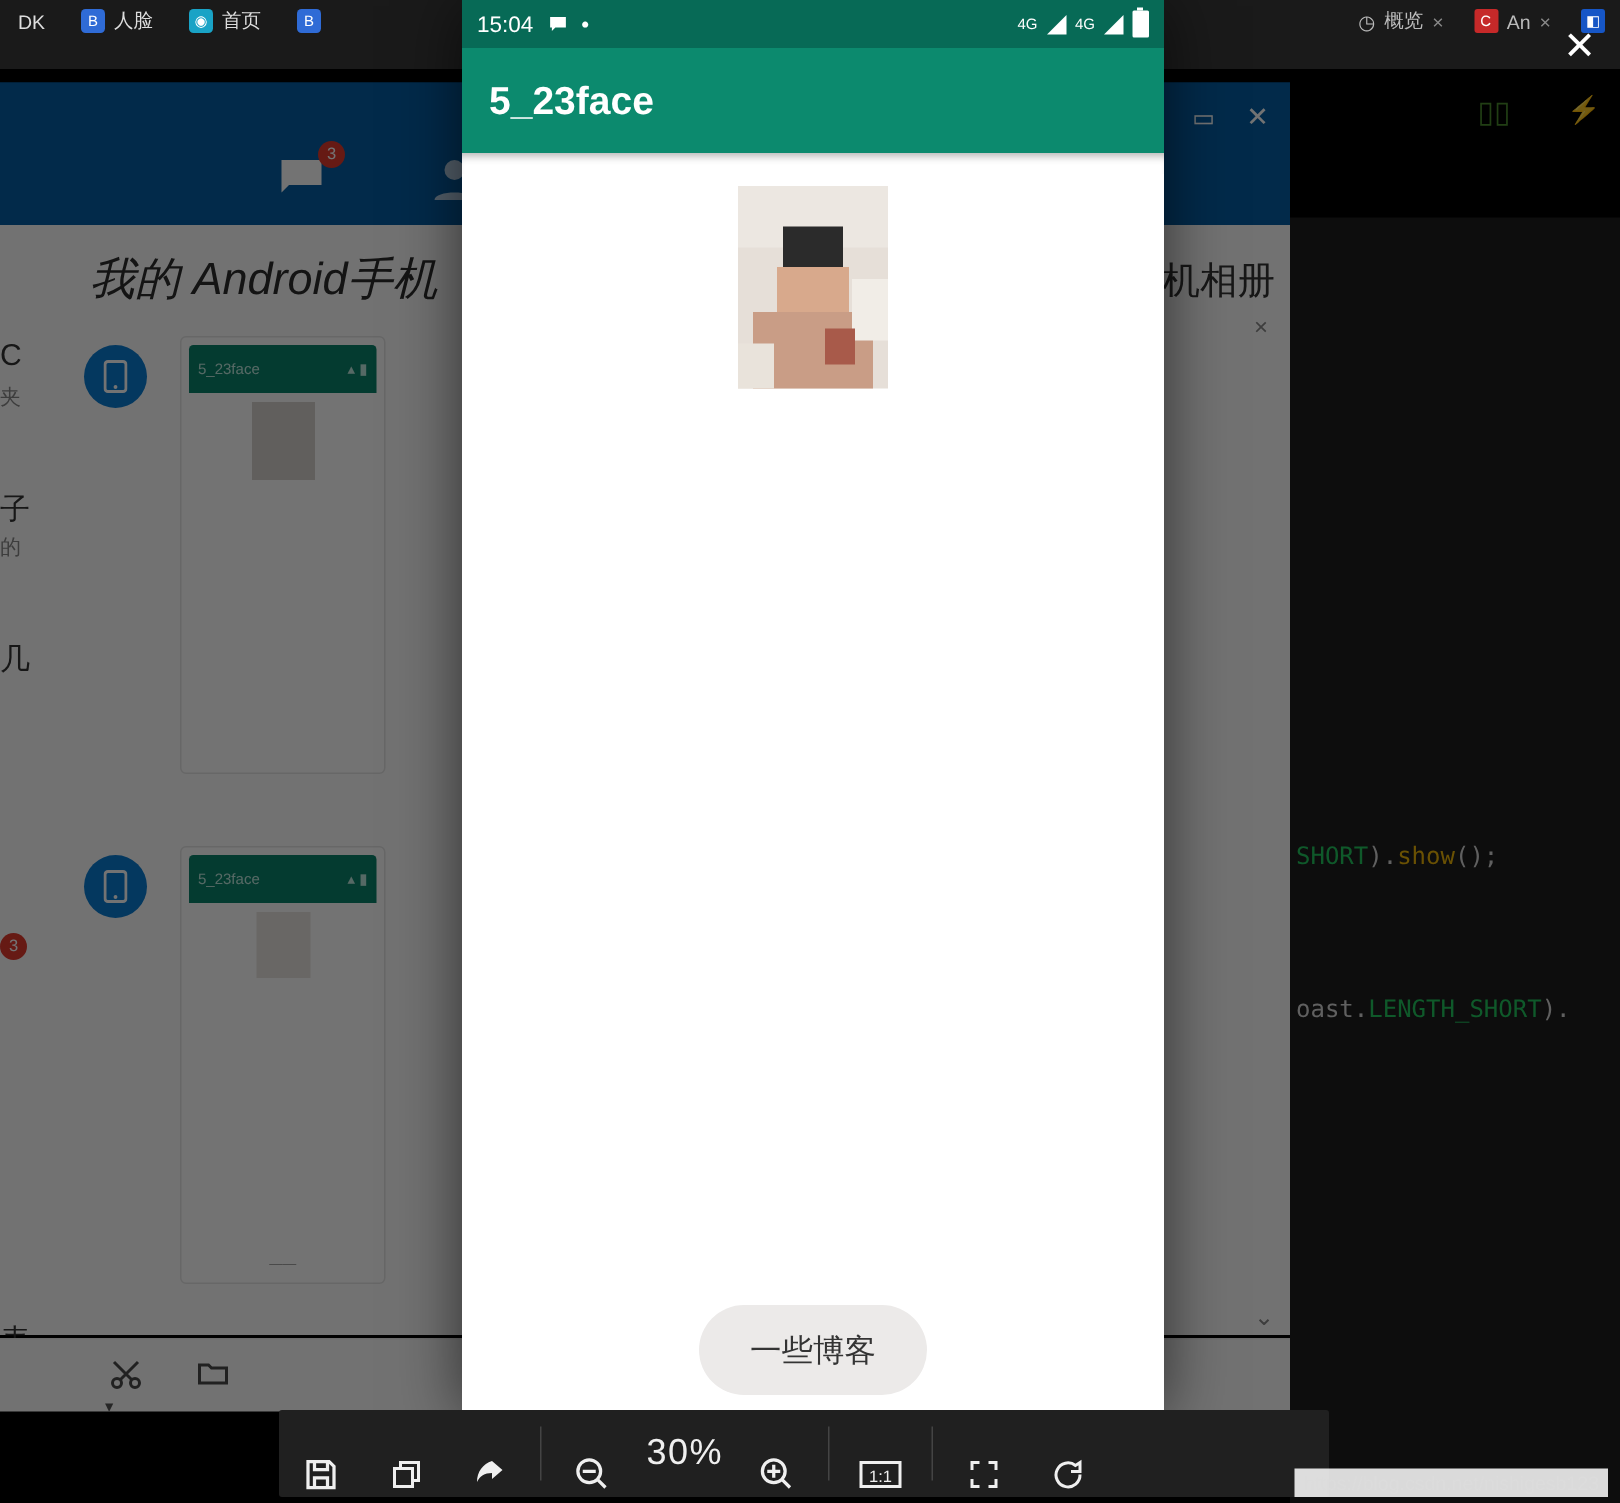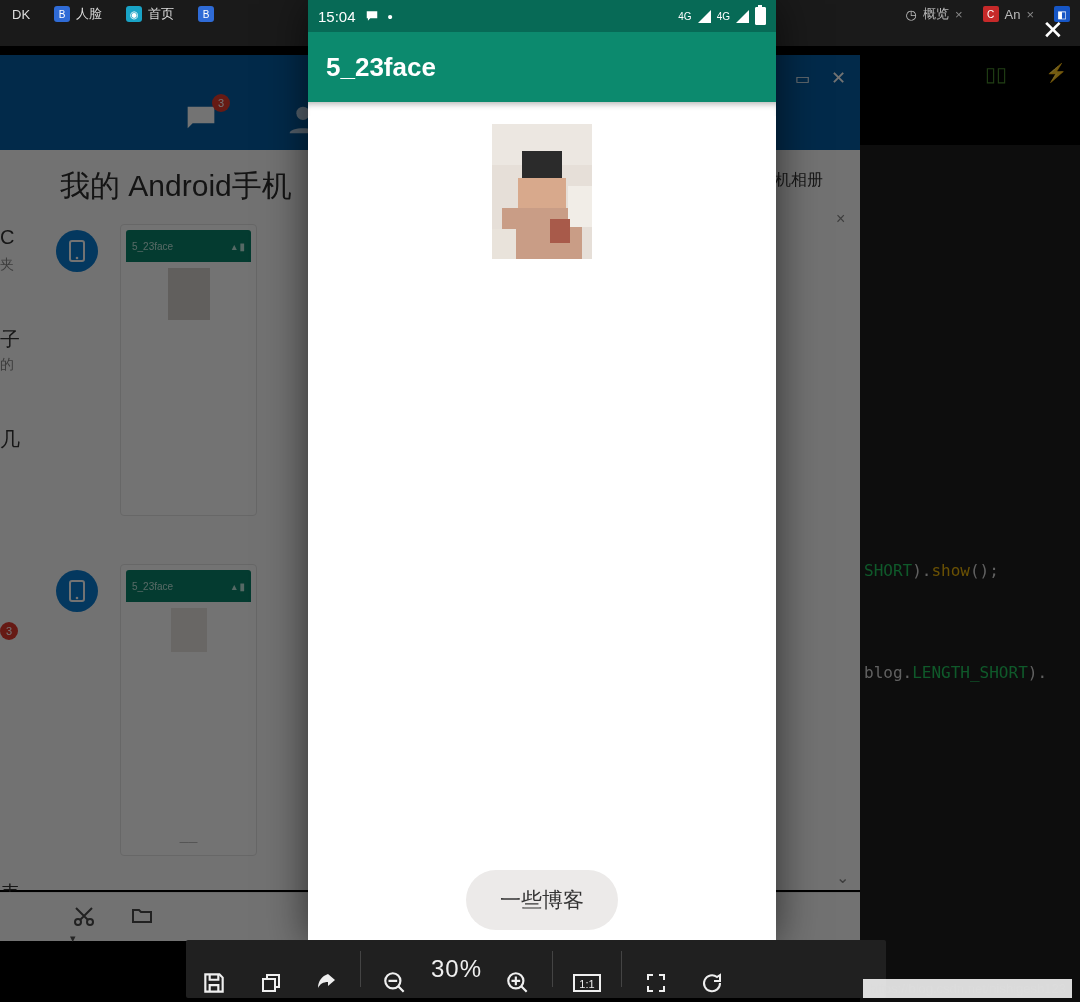--- a/index.html
+++ b/index.html
@@ -30,22 +30,22 @@
   
   .bgwin{left:0;top:55px;width:860px;height:780px;background:#fdfdfd;}
   .bgwin-titlebar{height:45px;background:#065ea4;display:flex;align-items:center;justify-content:flex-end;gap:18px;padding-right:14px;}
   .bgwin-titlebar .wbtn{width:18px;height:18px;color:#fff;}
   .bgwin-titlebar .wclose{color:#fff;font-size:18px;}
 
   .bgblue{position:absolute;left:0;top:55px;width:860px;height:95px;background:#065ea4;}
   .bgblue .ico{width:42px;height:40px;color:#fff;}
   .badge-red{width:18px;height:18px;border-radius:9px;background:#e23a2e;color:#fff;font-size:11px;display:flex;align-items:center;justify-content:center;}
 
-  .bgtitle{left:60px;top:166px;font-size:30px;color:#2e2e2e;font-weight:500;}
-  .bgtext-right{left:775px;top:170px;font-size:16px;color:#333;}
+  .bgtitle{left:60px;top:166px;font-size:30px;color:#2e2e2e;font-weight:500;font-style:italic;}
+  .bgtext-right{left:775px;top:170px;font-size:25px;color:#333;}
 
   .bgcard{width:135px;height:290px;background:#fff;border:1px solid #e4e4e4;border-radius:4px;}
   .bgcard-bar{height:32px;background:#0a836b;margin:5px 5px 0;border-top-left-radius:3px;border-top-right-radius:3px;display:flex;align-items:center;padding:0 6px;color:#bfe9df;font-size:10px;justify-content:space-between;}
   .bgcard-photo{margin:6px auto 0;width:42px;height:52px;background:#d7d3cf;}
   .bgcard-photo2{margin:6px auto 0;width:36px;height:44px;background:#e9e5e0;}
   .deviceico{width:42px;height:42px;border-radius:21px;background:#0a7cd2;color:#fff;display:flex;align-items:center;justify-content:center;font-size:18px;}
 
   .edgechar{left:0;font-size:20px;color:#333;}
   .edgebadge{left:0;width:18px;height:18px;border-radius:9px;background:#e23a2e;color:#fff;font-size:11px;display:flex;align-items:center;justify-content:center;}
 
@@ -211,21 +211,21 @@
     </span>
     <span class="bbicon">
       <svg viewBox="0 0 24 24" width="28" height="24" stroke="#4a4a4a" fill="none" stroke-width="2">
           <path d="M3 6h6l2 2h10v10H3z"></path>
         </svg>
     </span>
   </div>
 
   <div class="codepanel">
     <div class="codeline"><span class="y">SHORT</span><span class="w">).</span><span class="p">show</span><span class="w">();</span></div>
-    <div class="codeline" style="margin-top:70px"><span class="w">blog.</span><span class="y">LENGTH_SHORT</span><span class="w">).</span></div>
+    <div class="codeline" style="margin-top:70px"><span class="w">oast.</span><span class="y">LENGTH_SHORT</span><span class="w">).</span></div>
   </div>
 
   <span class="bookgr">▯▯</span>
   <span class="bolt">⚡</span>
 
   <div class="abs overlay"></div>
 
   <div class="abs close-btn" style="left:1028px;top:6px">
     <span>✕</span>
   </div>

